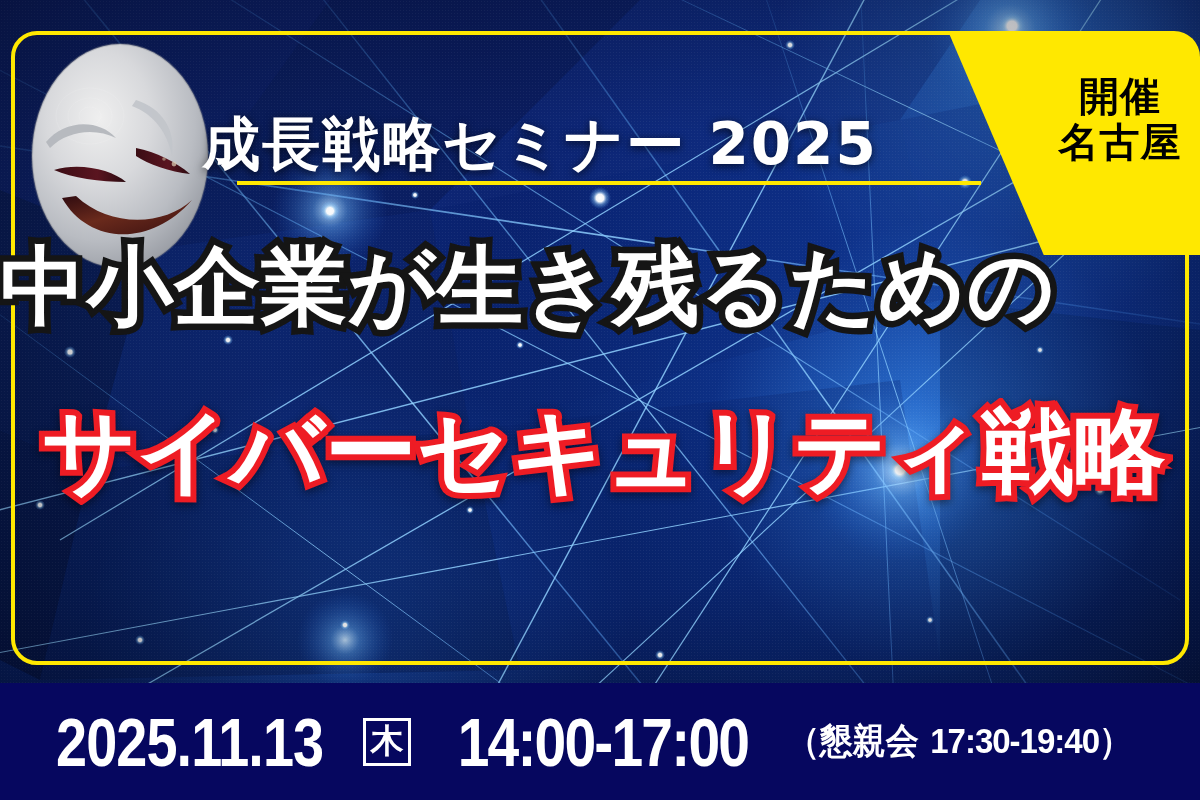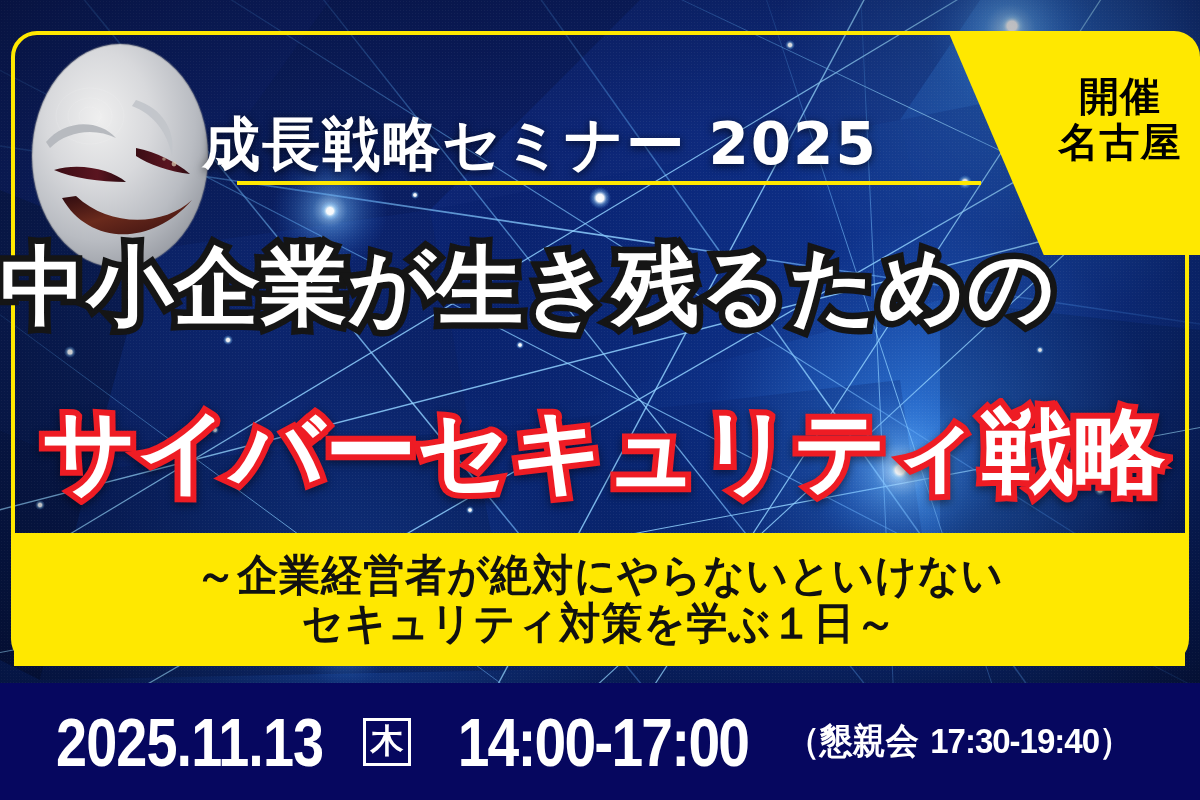--- a/index.html
+++ b/index.html
@@ -360,24 +360,20 @@
       <div>名古屋</div>
     </div>
   </div>
 
   <div class="seminar-title">成長戦略セミナー 2025</div>
   <div class="title-rule"></div>
 
   <div class="headline1">中小企業が生き残るための</div>
   <div class="headline2">サイバーセキュリティ戦略</div>
 
-  <div class="sub-band">
-    <div class="sub-line">～企業経営者が絶対にやらないといけない</div>
-    <div class="sub-line">セキュリティ対策を学ぶ１日～</div>
-  </div>
 
   <div class="date-bar">
     <span class="dt-date">2025.11.13</span>
     <span class="dt-dow">木</span>
     <span class="dt-time">14:00-17:00</span>
     <span class="dt-extra"><span>（懇親会 </span><span class="num">17:30-19:40</span><span>）</span></span>
   </div>
 
 </div>
 

